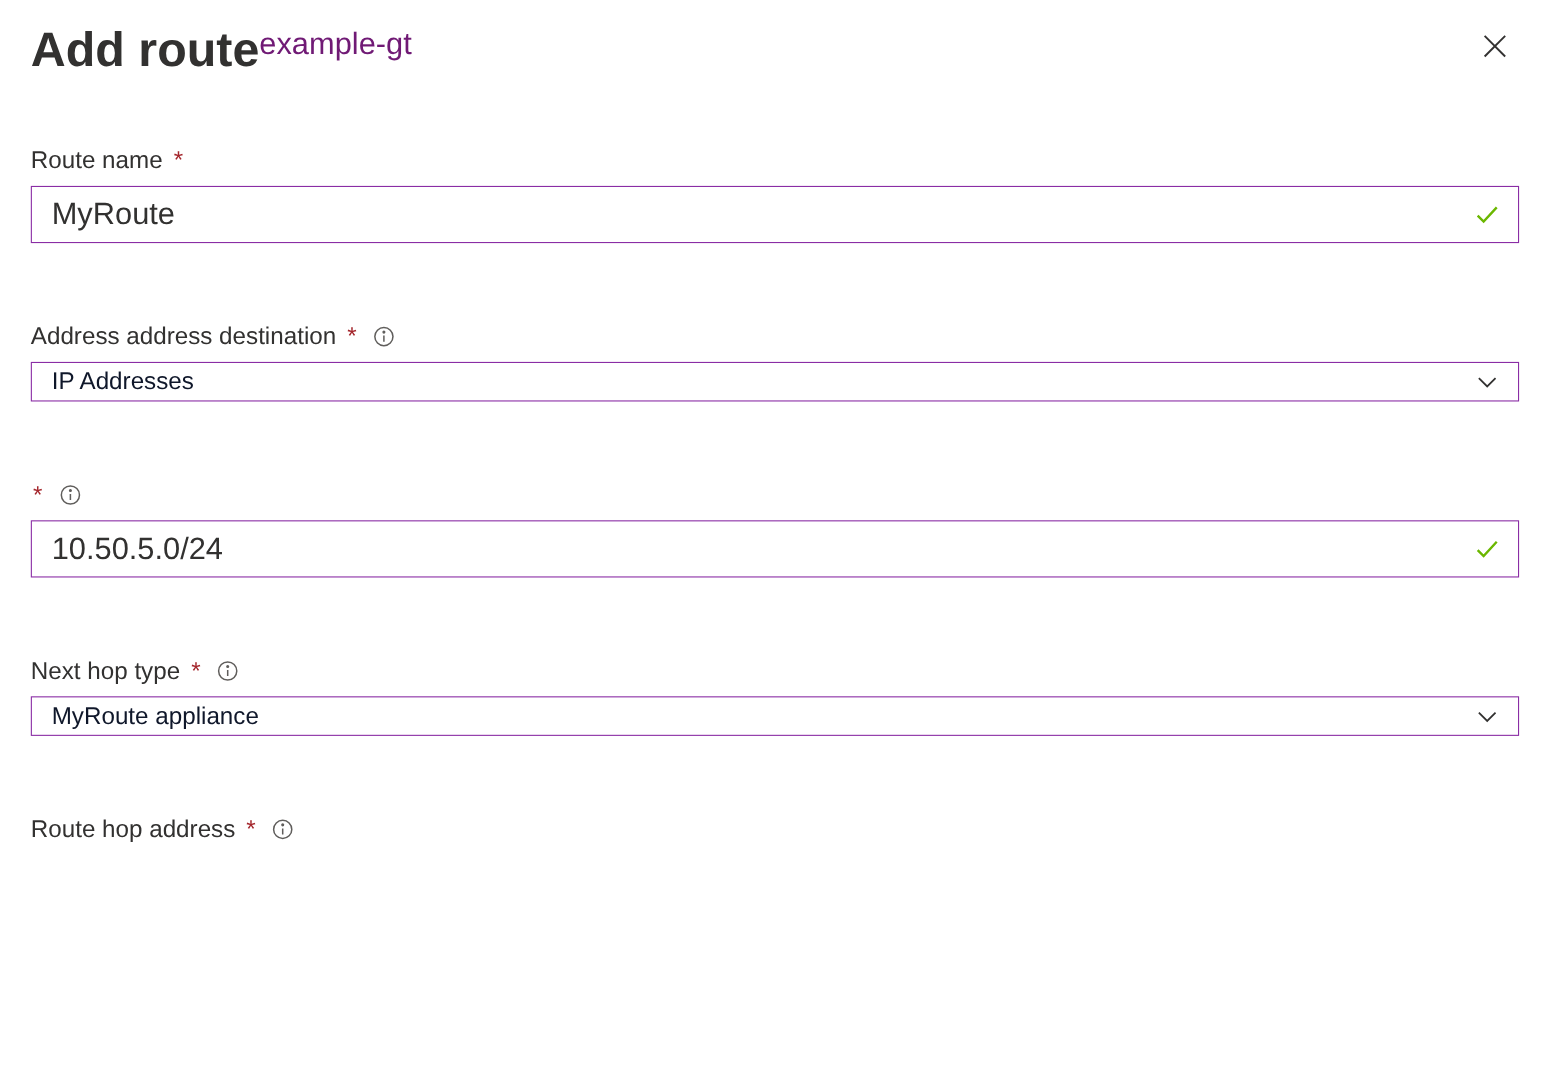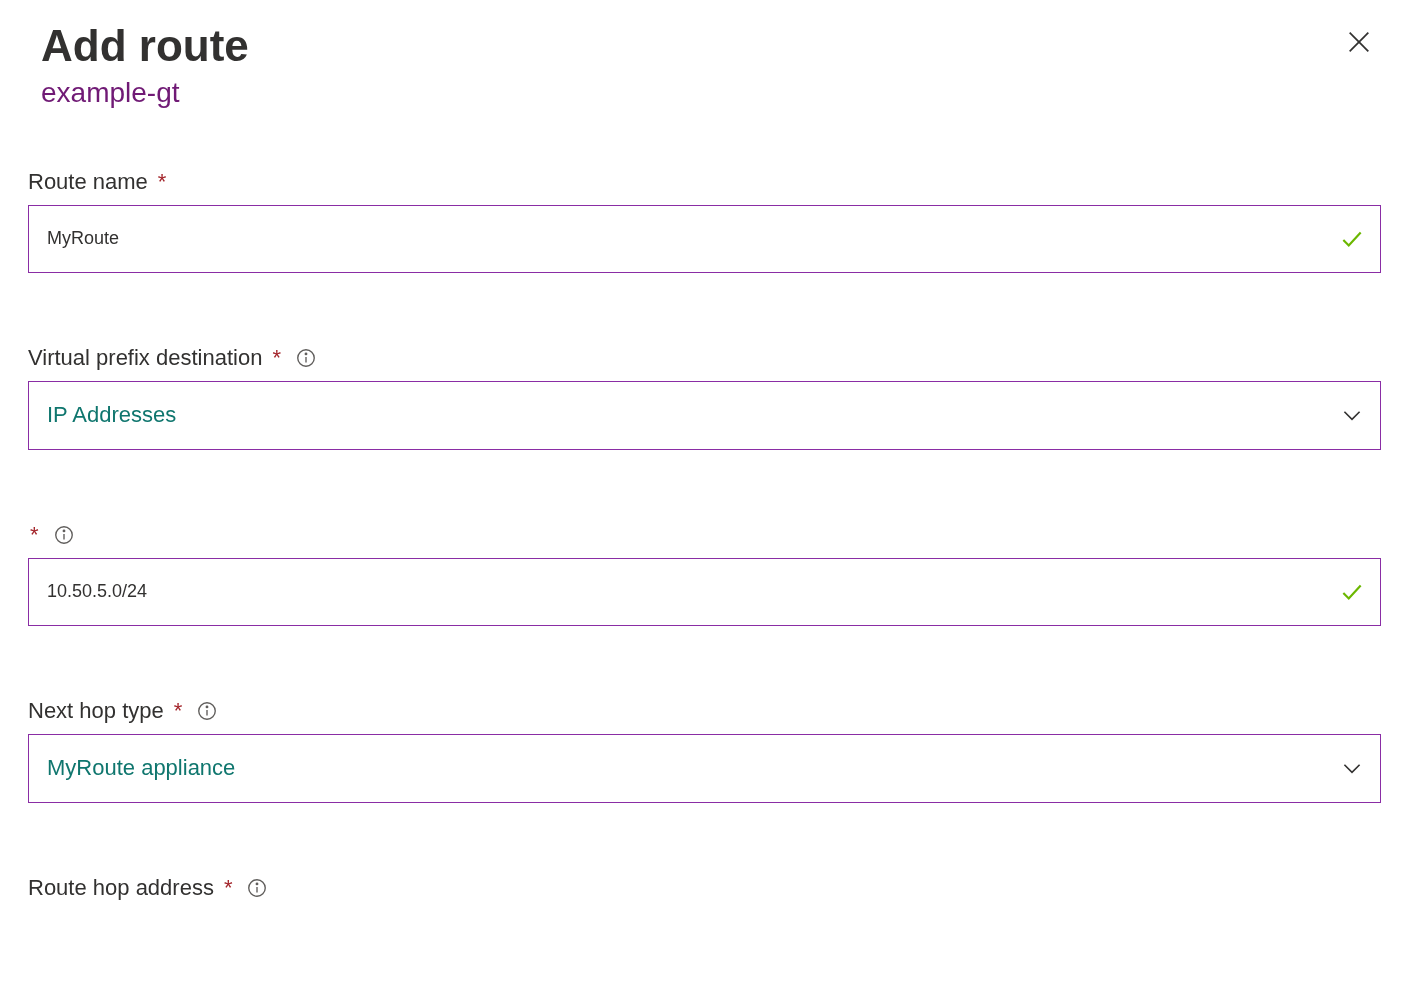--- a/index.html
+++ b/index.html
@@ -14,22 +14,21 @@
       color: #323130;
     }
     .header {
       display: flex;
       justify-content: space-between;
       align-items: flex-start;
       margin-bottom: 60px;
     }
     .header-text {
       display: flex;
-      flex-direction: column;
-      margin-left: 13px;
+      flex-direction: row;
     }
     .title {
       font-size: 44px;
       font-weight: 600;
       color: #323130;
       line-height: 1.2;
     }
     .subtitle {
       font-size: 28px;
       color: #701a75;
@@ -81,38 +80,38 @@
       height: 22px;
     }
     .input-wrapper {
       position: relative;
       display: flex;
       align-items: center;
     }
     .text-input {
       width: 100%;
       padding: 10px 52px 10px 18px;
-      font-size: 18px;
+      font-size: 28px;
       border: 1px solid #8a2da5;
       background: #ffffff;
       color: #323130;
       font-family: inherit;
       outline: none;
-      height: 68px;
+      height: 52px;
     }
     .select-input {
       width: 100%;
       padding: 10px 52px 10px 18px;
       font-size: 22px;
       border: 1px solid #8a2da5;
       background: #ffffff;
-      color: #0f766e;
+      color: #0f172a;
       font-family: inherit;
       outline: none;
-      height: 69px;
+      height: 36px;
       cursor: pointer;
       display: flex;
       align-items: center;
     }
     .input-icon-right {
       position: absolute;
       right: 16px;
       top: 50%;
       transform: translateY(-50%);
       display: flex;
@@ -156,21 +155,21 @@
     <span class="input-icon-right checkmark">
       <svg viewBox="0 0 24 24" fill="none" stroke="#6bb700" stroke-width="2">
         <polyline points="4,13 9,18 20,6"></polyline>
       </svg>
     </span>
   </div>
 </div>
 
 <div class="form-group">
   <div class="label-row">
-    <span class="label">Virtual prefix destination</span>
+    <span class="label">Address address destination</span>
     <span class="required">*</span>
     <span class="info-icon">
       <svg viewBox="0 0 24 24" fill="none" stroke="#605e5c" stroke-width="1.5">
         <circle cx="12" cy="12" r="9"></circle>
         <line x1="12" y1="11" x2="12" y2="17"></line>
         <circle cx="12" cy="7.5" r="0.8" fill="#605e5c"></circle>
       </svg>
     </span>
   </div>
   <div class="input-wrapper">

